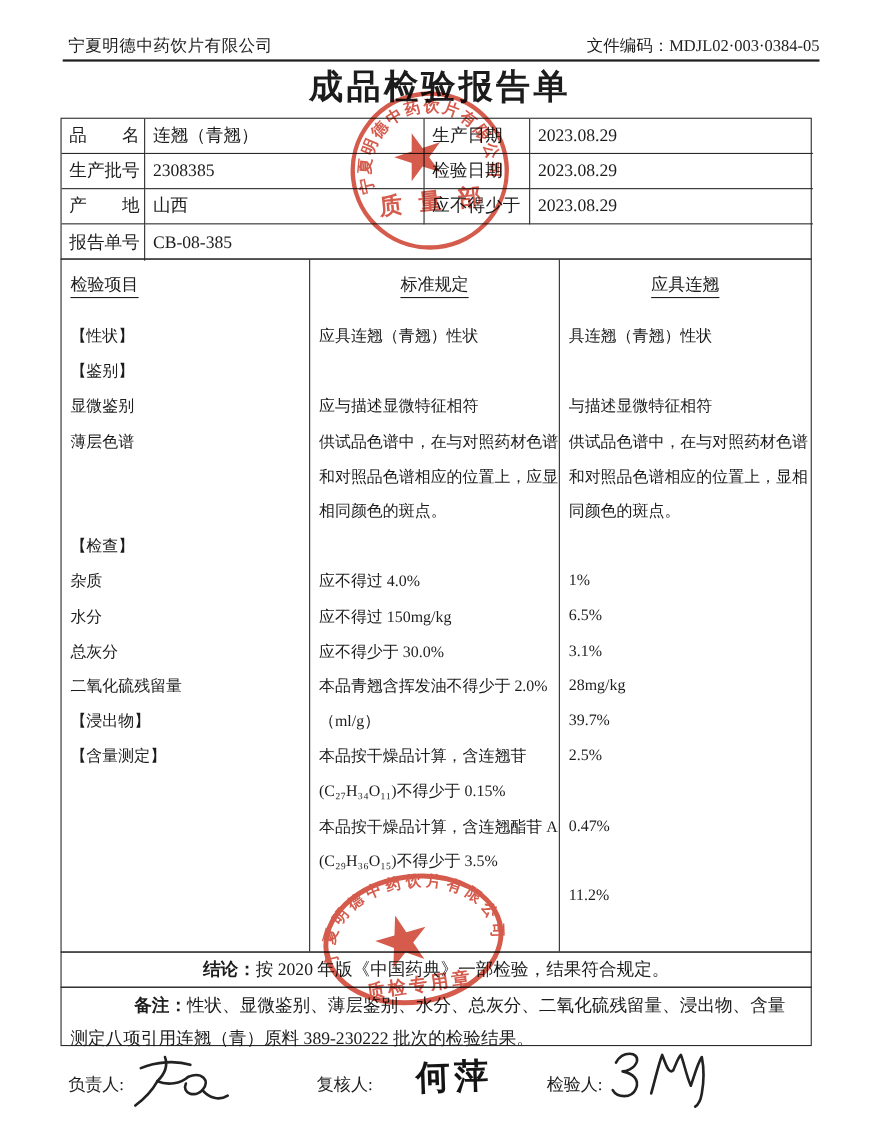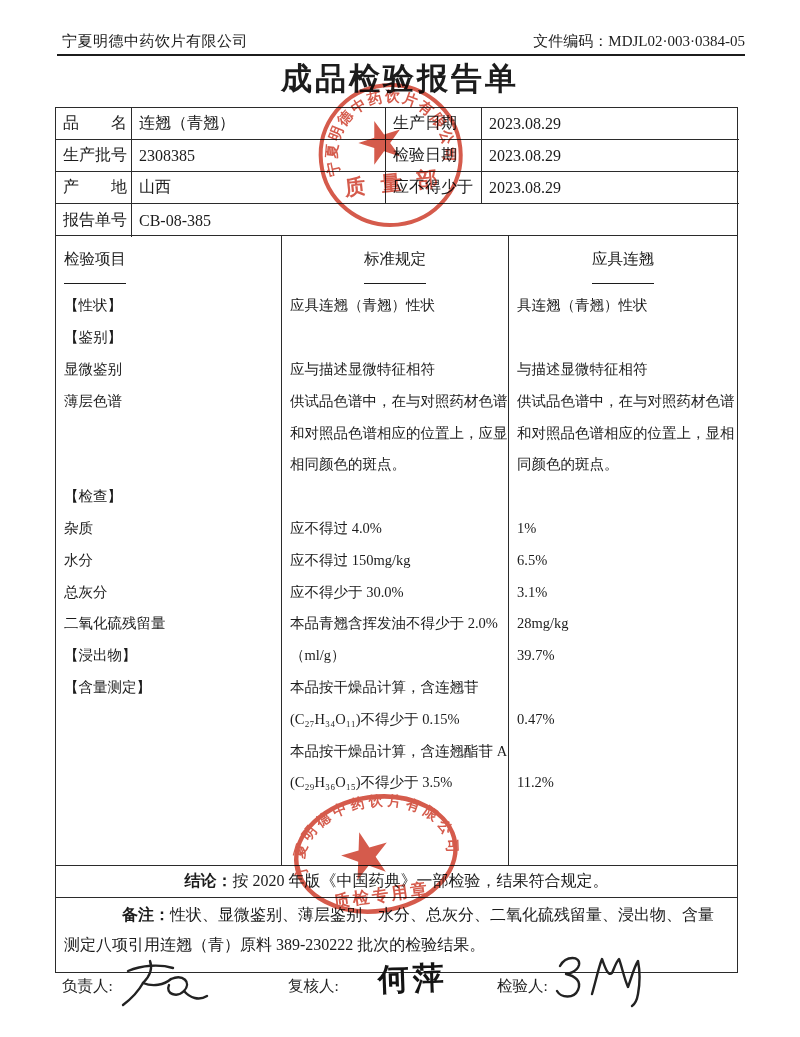--- a/index.html
+++ b/index.html
@@ -41,36 +41,36 @@
     border:1px solid #2b2b2b;box-sizing:border-box;
     display:flex;font-size:14.5px;
   }
   .t-col{box-sizing:border-box;display:flex;flex-direction:column;}
   .t-col.items{width:228px;border-right:1px solid #2b2b2b;}
   .t-col.standards{width:227px;border-right:1px solid #2b2b2b;}
   .t-col.results{width:228px;}
   .t-head{height:50px;box-sizing:border-box;padding-top:13px;font-size:15.5px;flex:none;}
   .t-head.center{text-align:center;}
   .t-head.left{padding-left:8px;text-align:left;}
-  .t-head span{border-bottom:1px solid #1c1c1c;padding-bottom:16px;}
+  .t-head span{border-bottom:1px solid #1c1c1c;padding-bottom:2px;}
   .t-lines{flex:1;display:flex;flex-direction:column;padding-top:4px;}
   .t-lines .line{
     height:31.8px;flex:none;display:flex;align-items:center;
     padding-left:8px;padding-right:4px;white-space:nowrap;overflow:hidden;
   }
   
   .conclusion-row{
     position:absolute;left:55px;top:865px;width:683px;height:33px;
     border:1px solid #2b2b2b;box-sizing:border-box;
     display:flex;align-items:center;justify-content:center;
     font-size:16px;
   }
   .conclusion-row .lbl{font-weight:bold;}
   .remarks-row{
-    position:absolute;left:55px;top:897px;width:683px;height:76px;
+    position:absolute;left:55px;top:897px;width:683px;height:54px;
     border:1px solid #2b2b2b;box-sizing:border-box;
     font-size:16px;line-height:30px;padding:2px 8px 0 8px;
   }
   .remarks-row p{margin:0;text-indent:58px;}
   .remarks-row .lbl{font-weight:bold;}
   
   .sig-label{position:absolute;font-size:15.5px;top:976px;}
   .sig-label.owner{left:62px;}
   .sig-label.reviewer{left:288px;}
   .sig-label.inspector{left:497px;}
@@ -168,20 +168,21 @@
           <div class="line">与描述显微特征相符</div>
           <div class="line">供试品色谱中，在与对照药材色谱</div>
           <div class="line">和对照品色谱相应的位置上，显相</div>
           <div class="line">同颜色的斑点。</div>
           <div class="line"></div>
           <div class="line">1%</div>
           <div class="line">6.5%</div>
           <div class="line">3.1%</div>
           <div class="line">28mg/kg</div>
           <div class="line">39.7%</div>
+          <div class="line">2.5%</div>
           <div class="line"></div>
           <div class="line">0.47%</div>
           <div class="line"></div>
           <div class="line">11.2%</div>
           <div class="line"></div>
         </div>
     </div>
   </div>
 
   <div class="conclusion-row">

